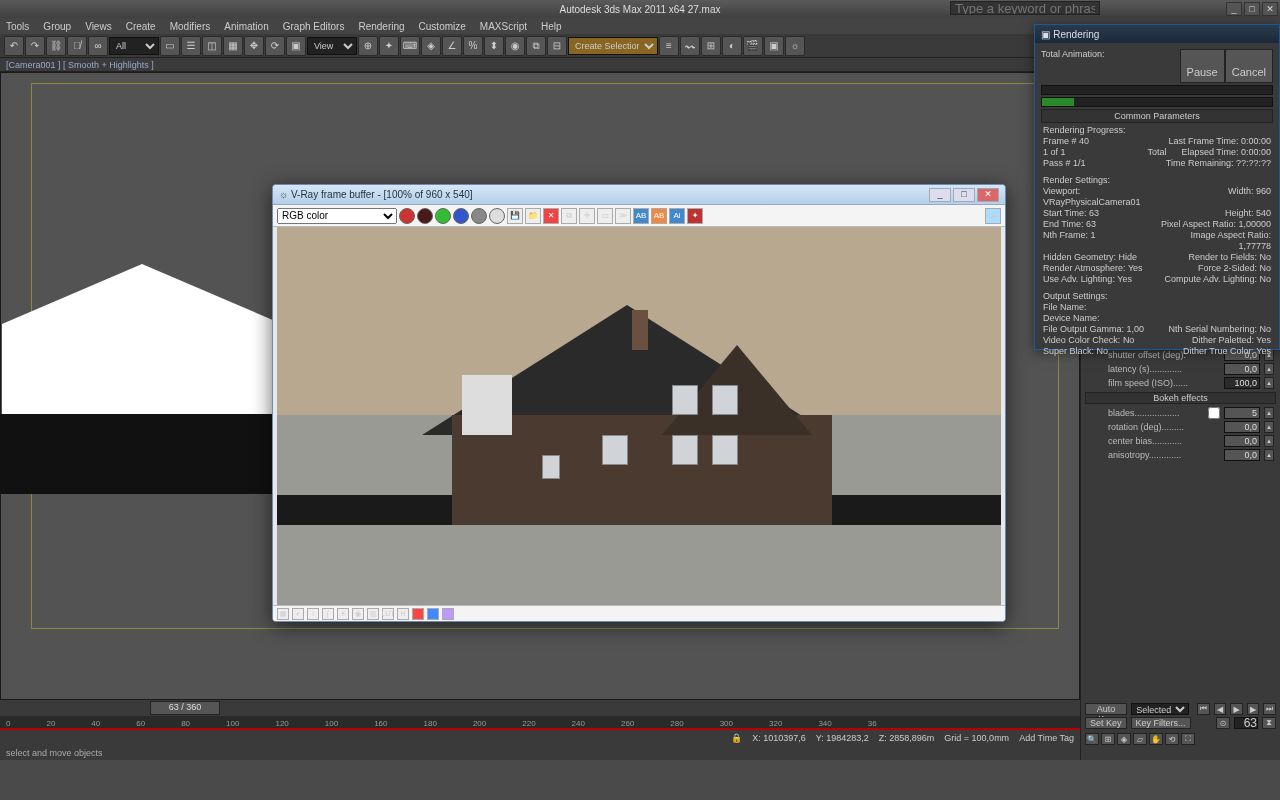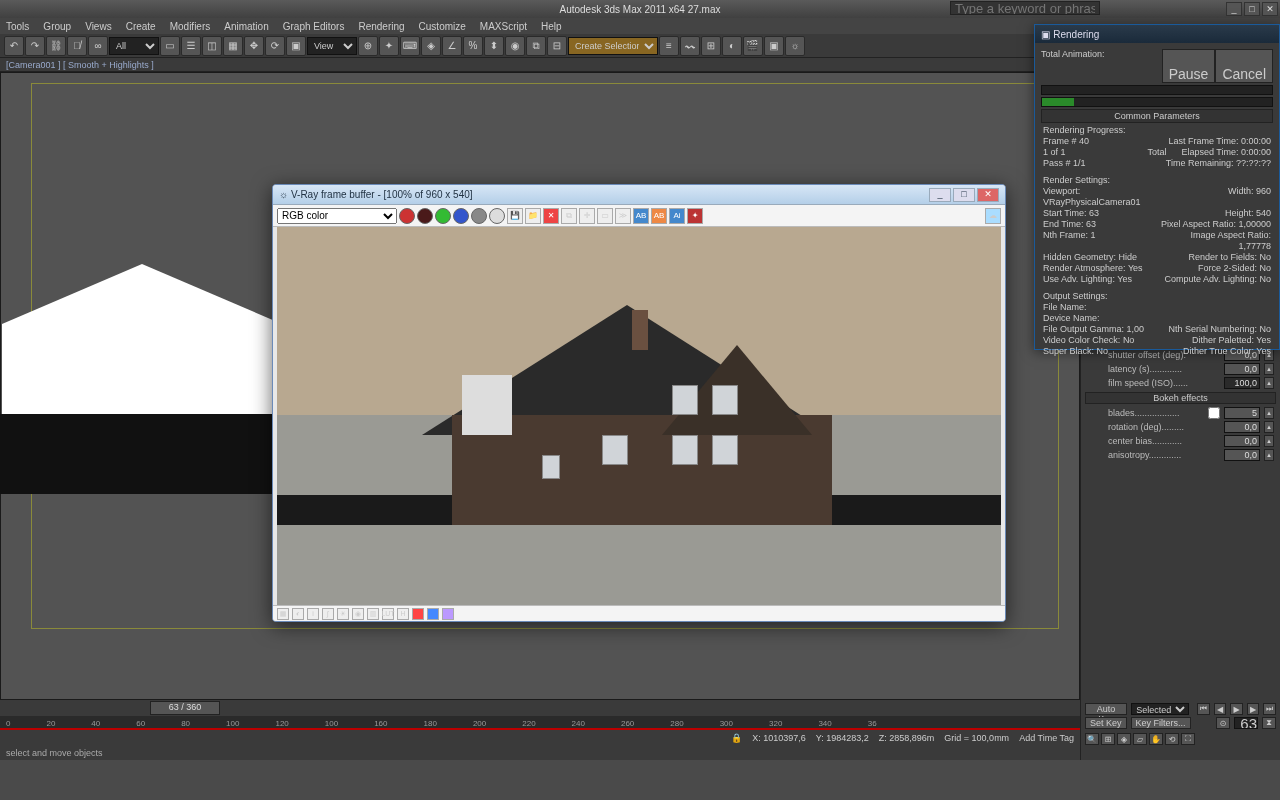--- a/index.html
+++ b/index.html
@@ -35,21 +35,21 @@
 .timeline { position: absolute; bottom: 14px; left: 0; right: 200px; height: 46px; background: #fef9c3; }
 .timeslider { height: 16px; background: #3a3a3a; position: relative; display: flex; align-items: center;}
 .timeslider .knob { position: absolute; left: 150px; width: 70px; height: 14px; background: #555; border: 1px solid #222; text-align: center; font-size: 9px; color: #ddd;}
 .timeruler { height: 14px; background: #2a2a2a; border-bottom: 2px solid #b00; display: flex; color: #999; font-size: 8px; align-items: flex-end; gap: 36px; padding-left: 6px;}
 .timebottom { height: 16px; background: #3a3a3a; display: flex; align-items: center; padding: 0 6px; gap: 10px; font-size: 9px;}
 .statusbar { position: absolute; bottom: 0; left: 0; right: 200px; height: 14px; background: #3a3a3a; color: #aaa; font-size: 9px; padding: 0 6px; display: flex; align-items: center;}
 .playpanel { position: absolute; bottom: 0; right: 0; width: 200px; height: 60px; background: #3a3a3a; border-left: 1px solid #222; font-size: 9px; padding: 2px 4px;}
 .playpanel .row { display: flex; align-items: center; gap: 4px; height: 14px;}
 .playpanel select { background: #222; border: 1px solid #111; color: #ccc; font-size: 9px; height: 12px;}
 .playpanel .pbtn { width: 14px; height: 12px; background: #555; border: 1px solid #222; font-size: 8px; display: flex; align-items: center; justify-content: center; cursor: pointer;}
-.playpanel input { width: 24px; height: 12px; background: #222; border: 1px solid #111; color: #ccc; font-size: 15px; text-align: right;}
+.playpanel input { width: 24px; height: 12px; background: #222; border: 1px solid #111; color: #ccc; font-size: 12px; text-align: right;}
 
 .vfb { position: absolute; left: 272px; top: 184px; width: 734px; height: 438px; background: #e8e8e8; border: 1px solid #6a8ab8; box-shadow: 0 4px 20px rgba(0,0,0,.6); border-radius: 4px; overflow: hidden;}
 .vfb-title { height: 20px; background: linear-gradient(#d7e6f6,#b4cfe8); display: flex; align-items: center; padding: 0 6px; font-size: 10px; color: #234; border-bottom: 1px solid #9ab;}
 .vfb-title .spacer { flex: 1;}
 .vfb-title .wbtn { width: 22px; height: 14px; background: #dde; border: 1px solid #9ab; margin-left: 2px; text-align: center; font-size: 9px; cursor: pointer;}
 .vfb-title .wbtn.close { background: #d66; color: #fff;}
 .vfb-toolbar { height: 22px; background: #f4f4f4; border-bottom: 1px solid #bbb; display: flex; align-items: center; gap: 2px; padding: 0 4px;}
 .vfb-toolbar select { height: 16px; font-size: 10px; width: 120px;}
 .vfb-toolbar .dot { width: 16px; height: 16px; border-radius: 50%; border: 1px solid #666; cursor: pointer;}
 .vfb-toolbar .ic { width: 16px; height: 16px; border: 1px solid #aaa; background: #eee; font-size: 8px; display: flex; align-items: center; justify-content: center; cursor: pointer;}
@@ -67,21 +67,21 @@
 .vfb-render .roof { position: absolute; top: 0; left: 0; right: 0; height: 130px; background: #2a2a2a; clip-path: polygon(50% 0, 100% 100%, 0 100%);}
 .vfb-render .gable { position: absolute; right: 20px; top: 40px; width: 150px; height: 90px; background: #3a3028; clip-path: polygon(50% 0, 100% 100%, 0 100%);}
 .vfb-render .win { position: absolute; width: 26px; height: 30px; background: #d0d4d8; border: 1px solid #888;}
 .vfb-render .dormer { position: absolute; left: 40px; top: 70px; width: 50px; height: 60px; background: #ddd;}
 .vfb-render .chimney { position: absolute; left: 210px; top: 5px; width: 16px; height: 40px; background: #6a5040;}
 
 .rend { position: absolute; right: 0; top: 24px; width: 246px; height: 326px; background: #3a3a3a; border: 1px solid #1a5a9a; box-shadow: 0 2px 12px rgba(0,0,0,.5); font-size: 9px; color: #ccc; }
 .rend-title { height: 18px; background: linear-gradient(#2a3a4a,#1a2a3a); color: #dde; padding: 0 6px; display: flex; align-items: center; font-size: 10px;}
 .rend-body { padding: 4px 6px;}
 .rend .btnrow { display: flex; gap: 0; justify-content: flex-end; margin: 2px 0;}
-.rend .btnrow button { height: 24px; font-size: 14px; background: #555; border: 1px solid #222; color: #ccc; padding: 16px 6px; cursor: pointer;}
+.rend .btnrow button { height: 24px; font-size: 11px; background: #555; border: 1px solid #222; color: #ccc; padding: 16px 6px; cursor: pointer;}
 .rend .prog { height: 10px; background: #222; border: 1px solid #111; margin: 2px 0; position: relative;}
 .rend .prog .fill { position: absolute; top: 0; left: 0; bottom: 0; background: #2a8a2a; }
 .rend .sec-head { text-align: center; background: #333; border: 1px solid #222; margin: 2px 0; padding: 1px;}
 .rend .kv { display: flex; justify-content: space-between; padding: 0 2px; line-height: 11px;}
 .rend .kv2 { display: flex; padding: 0 2px; line-height: 11px;}
 .rend .kv2 .l { flex: 1;}
 .rend .kv2 .r { flex: 1; text-align: right;}
 </style>
 </head>
 <body>

